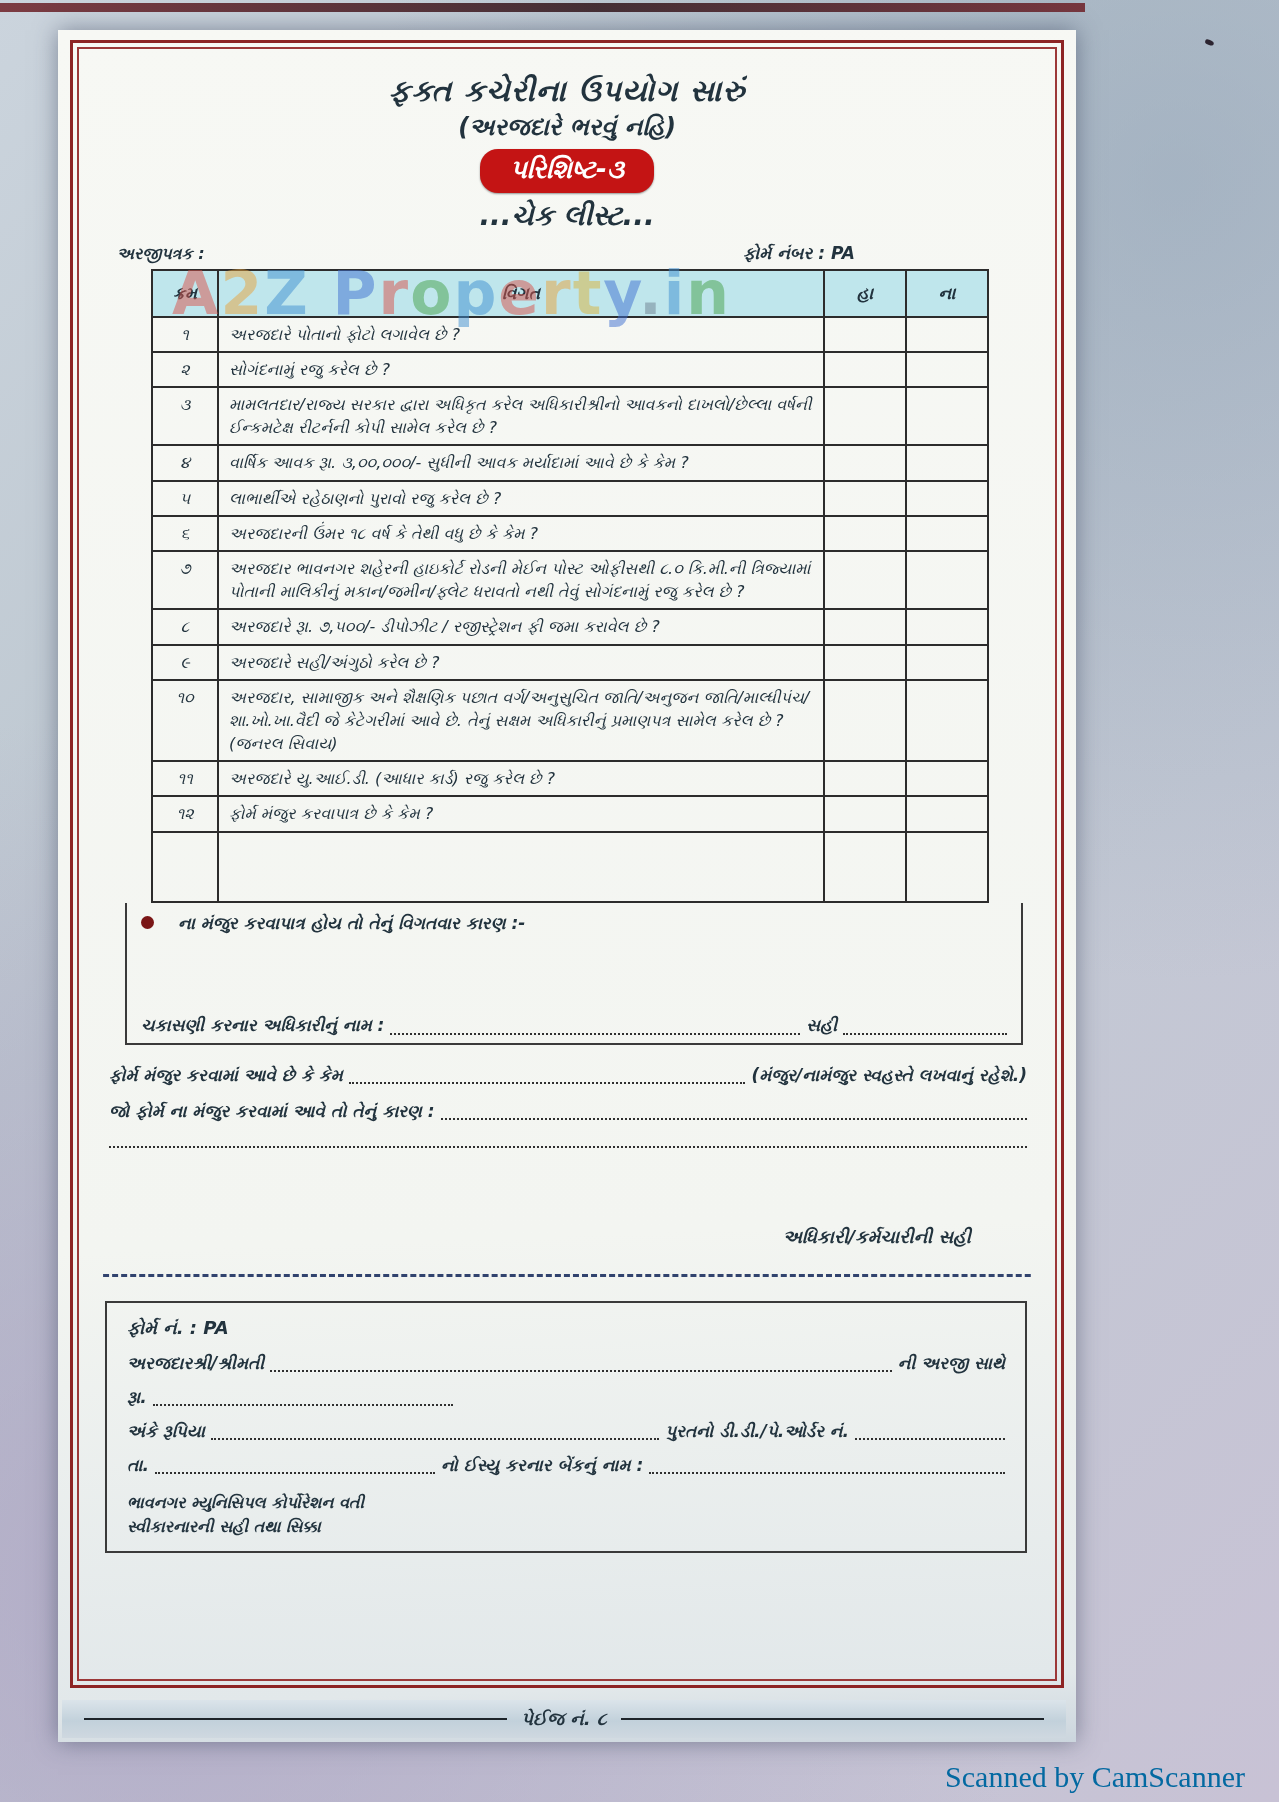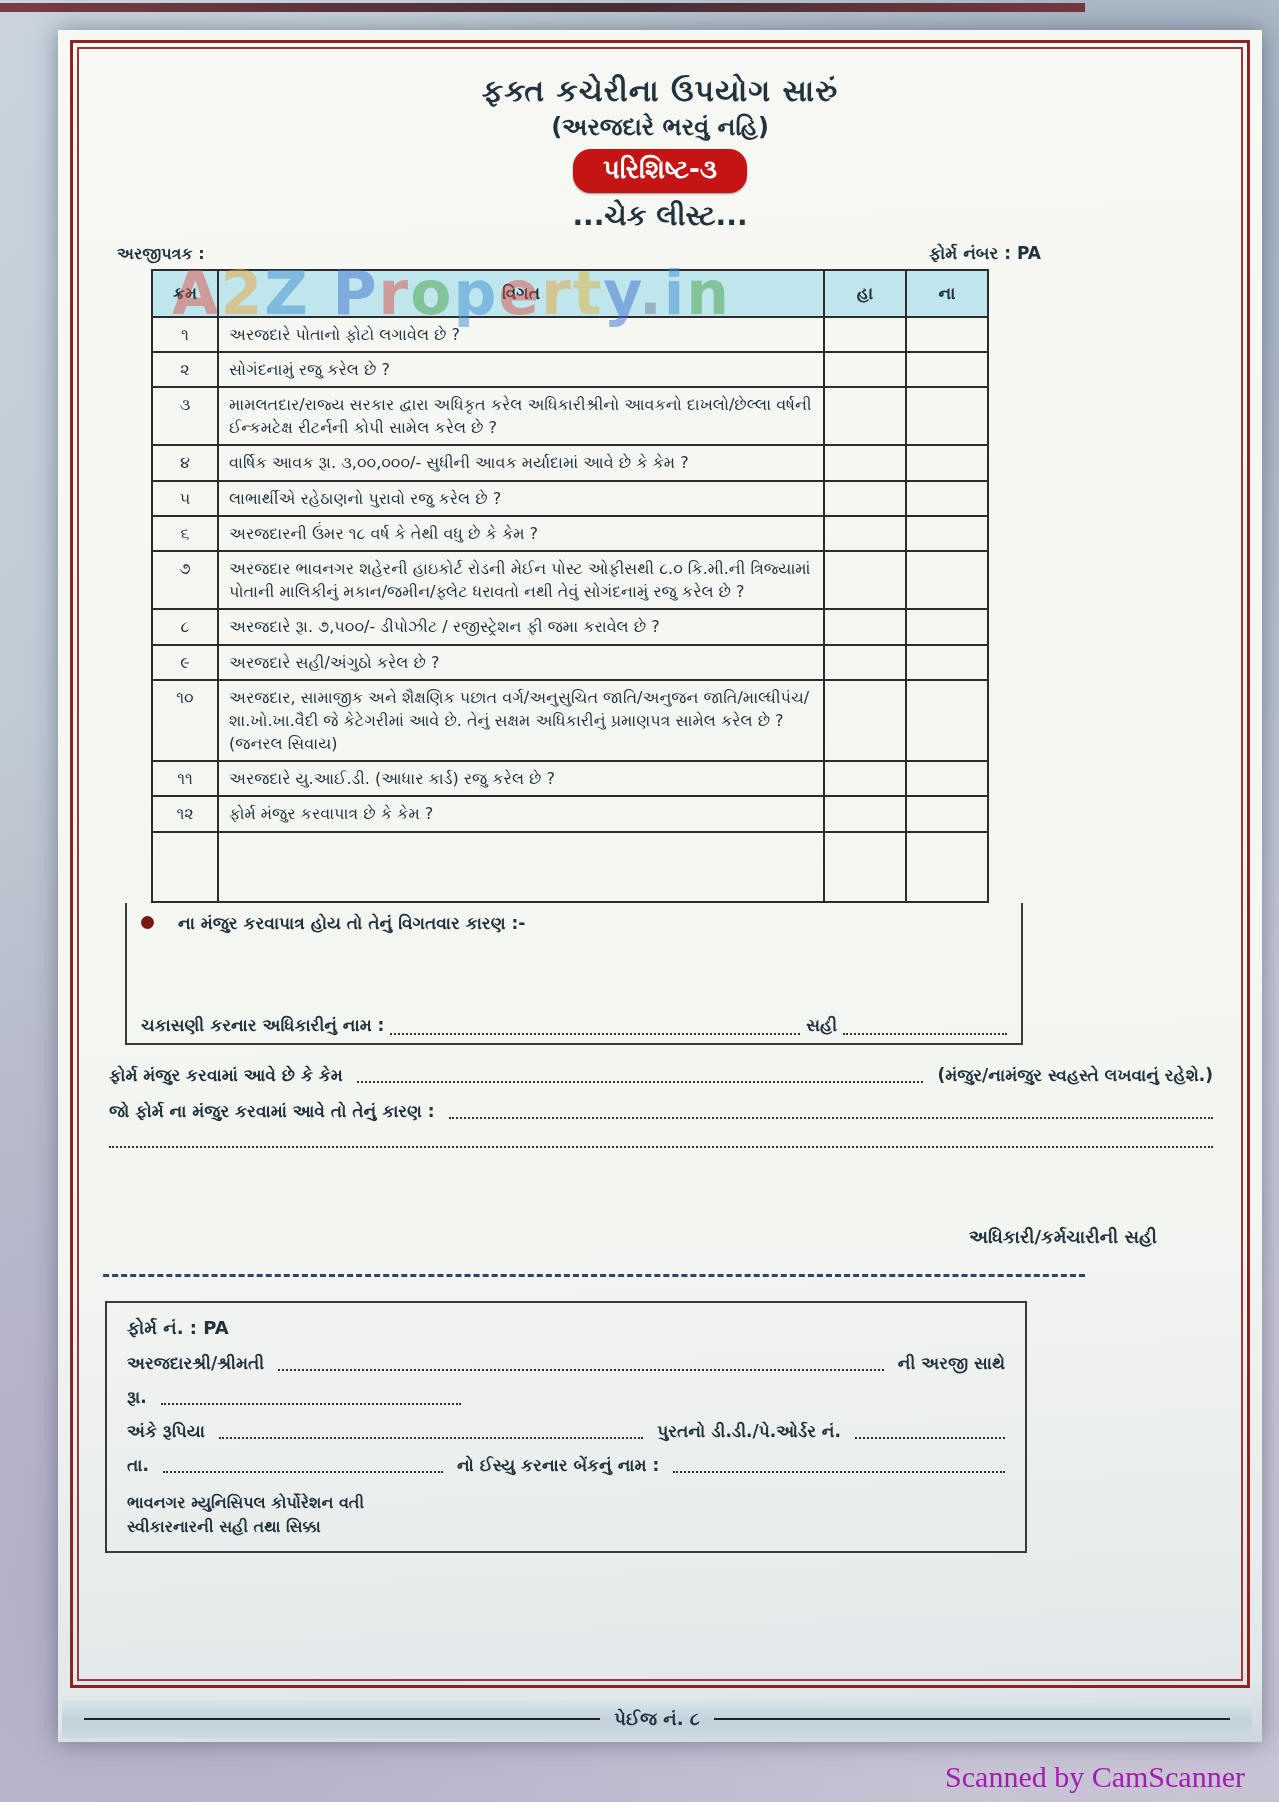--- a/index.html
+++ b/index.html
@@ -8,23 +8,23 @@
     font-family:"DejaVu Sans",sans-serif;color:#22333e;
     background:
       radial-gradient(circle at 12% 88%, rgba(167,150,190,.55), rgba(167,150,190,0) 45%),
       radial-gradient(circle at 92% 10%, rgba(140,160,180,.5), rgba(140,160,180,0) 40%),
       linear-gradient(135deg,#cbd4dd 0%,#bcc6cf 35%,#c3c8d4 65%,#c8c2d5 100%);
   }
   .scan-band-top{position:absolute;top:3px;left:0;width:1085px;height:9px;
     background:linear-gradient(90deg,#6e2027,#30141a 55%,#6e2027);opacity:.85;}
   .scan-speck{position:absolute;top:40px;left:1205px;width:9px;height:5px;background:#2c2430;border-radius:40% 60% 50% 50%;transform:rotate(20deg);}
 
-  .paper{position:absolute;left:58px;top:30px;width:1204px;height:1712px;
+  .paper{position:absolute;left:58px;top:30px;width:1018px;height:1712px;
     background:linear-gradient(178deg,#f7f8f4 0%,#f3f5f1 70%,#e2e8ea 96%,#ccd6de 100%);
-    box-shadow:0 0 22px rgba(50,60,85,.5);}
+    box-shadow:0 0 22px rgba(50,60,85,.5);font-style:italic;}
   .frame{position:absolute;left:12px;right:12px;top:10px;bottom:54px;border:3px solid #8d2424;}
   .frame-inner{position:absolute;inset:4px;border:2px solid #9c3838;}
   .content{position:absolute;inset:14px 24px 6px 24px;overflow:hidden;}
 
   .hdr{text-align:center;}
   .hdr-line1{font-size:30px;font-weight:bold;letter-spacing:1px;margin-top:10px;}
   .hdr-line2{font-size:24px;font-weight:bold;margin-top:4px;}
   .badge{display:inline-block;margin-top:8px;background:#c41414;color:#ffffff;
     font-size:26px;font-weight:bold;padding:5px 30px 8px;border-radius:18px;
     box-shadow:0 1px 2px rgba(0,0,0,.4);}
@@ -45,21 +45,21 @@
   .reason-box{margin-left:22px;width:898px;border:2px solid #3a3a3a;border-top:none;
     min-height:142px;display:flex;flex-direction:column;justify-content:space-between;
     padding:10px 14px 8px;box-sizing:border-box;}
   .bullet-line{font-size:17px;font-weight:bold;display:flex;align-items:center;gap:24px;}
   .bullet-dot{width:13px;height:13px;border-radius:50%;background:#7a1616;display:inline-block;}
   .officer-line{display:flex;align-items:flex-end;font-size:17px;font-weight:bold;gap:6px;margin-top:40px;}
 
   .dots{border-bottom:2px dotted #2f2f2f;height:16px;}
   .dots.grow{flex:1;}
 
-  .line-flex{display:flex;align-items:flex-start;font-size:17px;font-weight:bold;gap:14px;}
+  .line-flex{display:flex;align-items:center;font-size:17px;font-weight:bold;gap:6px;}
   .approve-1{margin:20px 4px 0 6px;}
   .approve-2{margin:16px 4px 0 6px;}
   .full-dots{margin:22px 4px 0 6px;height:3px;border-bottom:2px dotted #2f2f2f;}
   .sign-right{margin-top:78px;text-align:right;padding-right:60px;font-size:18px;font-weight:bold;}
 
   .cut-divider{margin:26px 0 0 -18px;width:1000px;border-top:3px dashed #31436e;}
 
   .receipt-box{margin:24px 0 0 2px;width:922px;border:2px solid #3a3a3a;
     padding:14px 20px 12px;box-sizing:border-box;font-size:17px;font-weight:bold;}
   .receipt-box .line-flex{margin-top:14px;}
@@ -69,21 +69,21 @@
   .w280{width:280px;}
   .org-block{margin-top:16px;font-size:16px;line-height:1.5;padding-right:4px;}
 
   .footer-strip{position:absolute;left:4px;right:10px;bottom:4px;height:38px;
     background:linear-gradient(180deg,#dbe4ea 0%,#c2d1db 55%,#cfd8e0 100%);
     display:flex;align-items:center;gap:14px;padding:0 22px;box-sizing:border-box;}
   .footer-rule{flex:1;border-top:2px solid #1d242a;}
   .footer-page{font-size:18px;font-weight:bold;white-space:nowrap;}
 
   .camscanner{position:absolute;right:34px;bottom:8px;
-    font-family:"Liberation Serif","DejaVu Serif",serif;font-size:30px;color:#a21caf;}
+    font-family:"Liberation Serif","DejaVu Serif",serif;font-size:30px;color:#0369a1;}
 
   .watermark{position:absolute;left:172px;top:258px;font-size:60px;font-weight:bold;
     letter-spacing:2px;opacity:.5;white-space:nowrap;pointer-events:none;
     font-family:"DejaVu Sans",sans-serif;}
 </style>
 </head>
 <body>
 
 <div class="scan-band-top"></div>
 <div class="scan-speck"></div>

